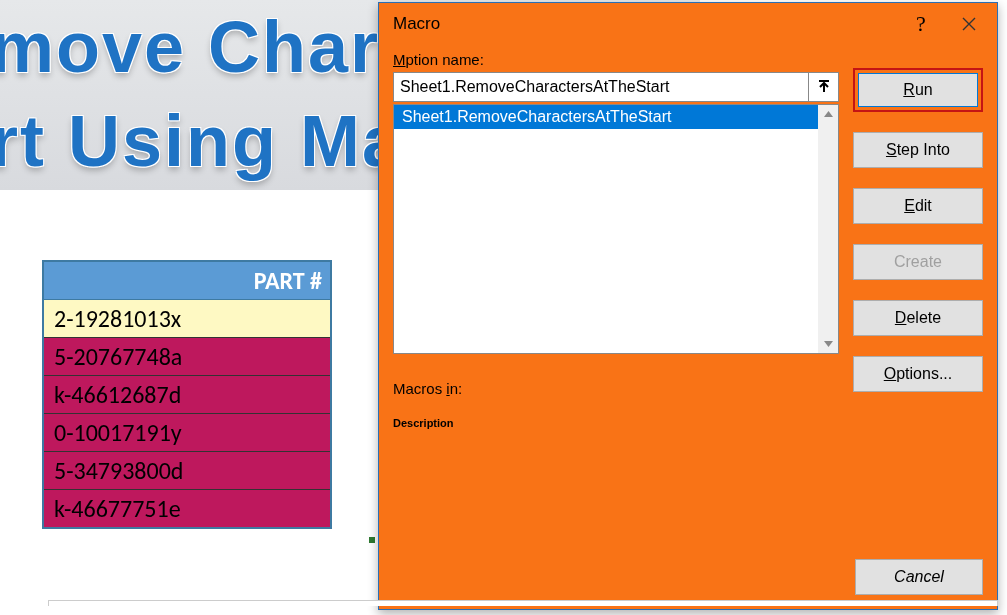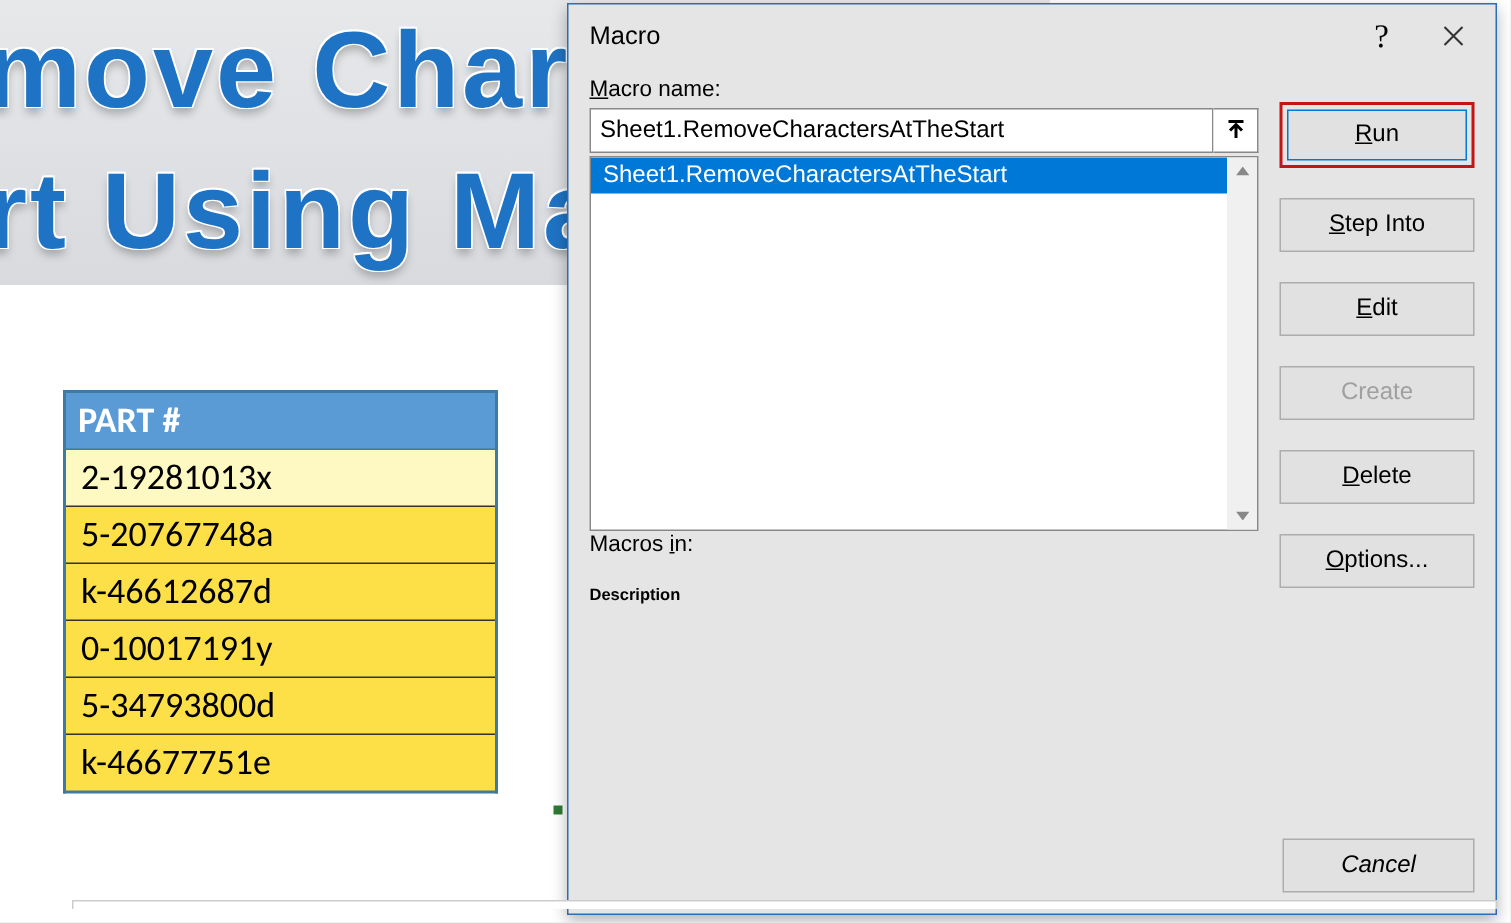--- a/index.html
+++ b/index.html
@@ -48,48 +48,48 @@
     border: 2px solid #3e7aa2;
     font-family: Calibri, Arial, sans-serif;
   }
   .excel-table th {
     background: #5b9bd5;
     color: #fff;
     font-weight: bold;
     font-size: 24px;
     padding: 4px 8px;
     border: 1px solid #3e7aa2;
-    text-align: left;
+    text-align: right;
   }
   .excel-table td {
     font-size: 24px;
     padding: 4px 10px;
     border: 1px solid #333;
-    background: #fde047;
+    background: #be185d;
   }
   .excel-table tr:nth-child(1) td { background: #fef9c3; }
   .selection-handle {
     position: absolute;
     width: 8px;
     height: 8px;
     background: #2f7a32;
     border: 1px solid #fff;
     top: 280px;
     left: 326px;
     margin-top: -4px;
     margin-left: 0;
   }
 
   .dialog {
     position: absolute;
     top: 2px;
     left: 378px;
     width: 620px;
     height: 608px;
-    background: #e5e5e5;
+    background: #f97316;
     border: 1px solid #2a6fb5;
     box-shadow: 0 4px 10px rgba(0,0,0,0.3);
     display: flex;
     flex-direction: column;
   }
   .titlebar {
     display: flex;
     align-items: center;
     height: 42px;
     padding: 0 4px 0 14px;
@@ -167,20 +167,21 @@
     display: flex;
     align-items: center;
     justify-content: center;
     font-size: 11px;
     color: #666;
   }
 
   .macroin-row {
     display: flex;
     align-items: center;
+    margin-top: 26px;
     gap: 10px;
   }
   .macroin-row .label { margin: 0; min-width: 80px; }
   .dropdown {
     flex: 1;
     height: 30px;
     border: 1px solid #888;
     background: #fff;
     display: flex;
     align-items: stretch;
@@ -290,21 +291,21 @@
     <div class="ctl">
       <svg width="14" height="14" viewBox="0 0 14 14">
           <path d="M1 1 L13 13 M13 1 L1 13"></path>
         </svg>
     </div>
   </div>
 
   <div class="dlg-body">
     <div class="left-col">
       <div class="label">
-        <span class="accel">M</span><span>acro name:</span>
+        <span class="accel">M</span><span>ption name:</span>
       </div>
       <div class="name-row">
         <input class="name-input" value="Sheet1.RemoveCharactersAtTheStart" style="">
         <div class="up-btn">
           <svg width="14" height="14" viewBox="0 0 14 14">
               <path d="M7 12 L7 3 M3 7 L7 3 L11 7" fill="none" stroke="#000" stroke-width="2"></path>
               <path d="M2 1 L12 1" stroke="#000" stroke-width="2"></path>
             </svg>
         </div>
       </div>

